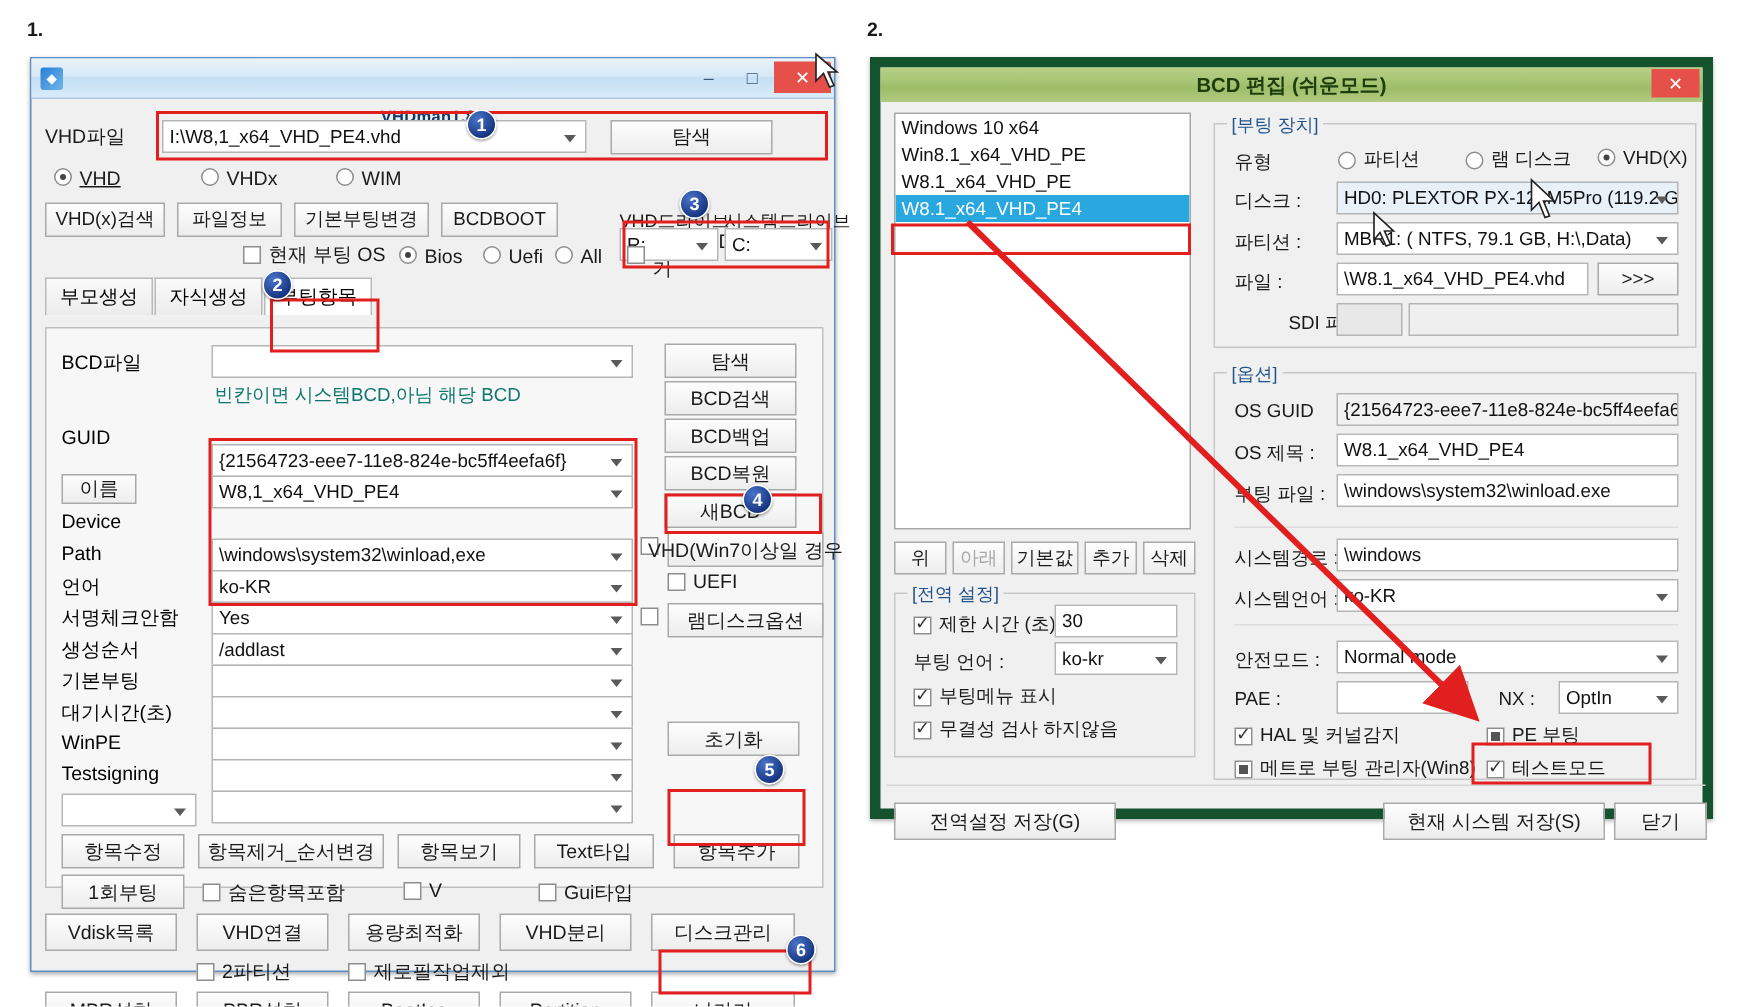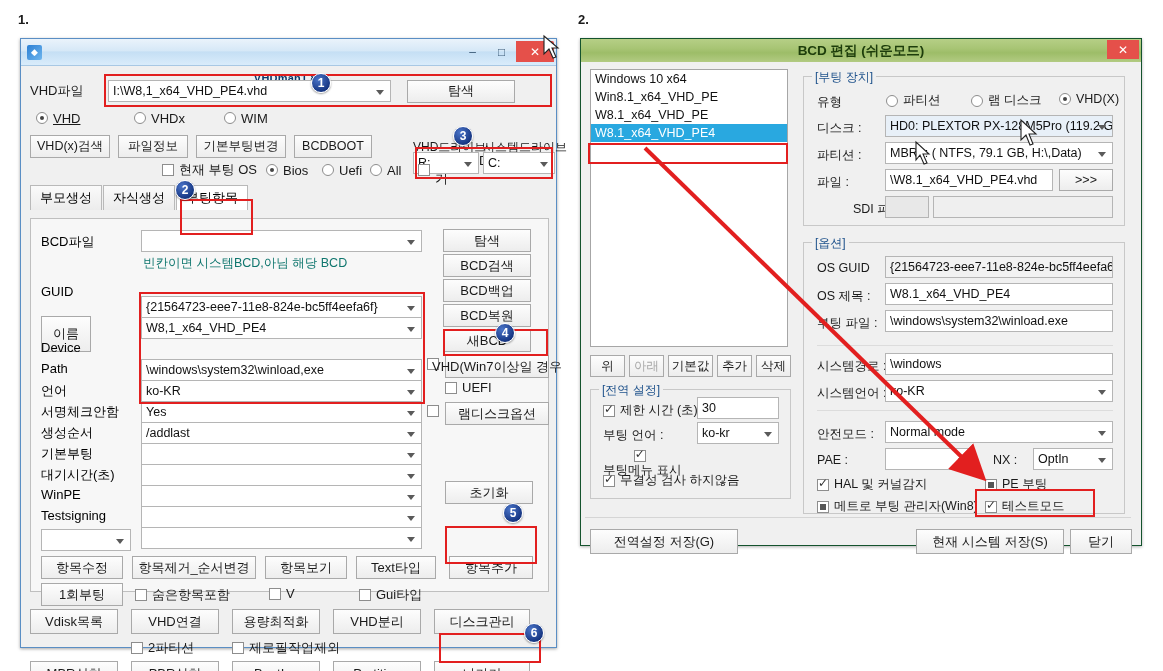--- a/index.html
+++ b/index.html
@@ -141,21 +141,21 @@
 
   .panelbox { border:1px solid #bfbfbf; background:#f5f5f5; }
 
   .grayhint { font-size:12.5px; color:#0f766e; }
 
   
   .win2 {
     position:absolute; left: 580px; top: 38px;
     width: 562px; height: 508px;
     background:#f0f0f0;
-    border:1px solid #14532d;
+    border:7px solid #14532d;
     box-shadow: 0 1px 3px rgba(0,0,0,.3);
   }
   .win2-title {
     height: 23px;
     background: linear-gradient(to bottom,#b6cf86 0%, #a8c575 40%, #9dbd68 60%, #b2cb82 100%);
     position:relative;
   }
   .win2-title .t {
     position:absolute; left:0; right:0; top:3px; text-align:center;
     font-size:13.5px; font-weight:bold; color:#1d3d0b;
@@ -279,21 +279,21 @@
         <div class="combo" style="position:absolute; left:110px; top:11px; width:281px;"></div>
         <div class="grayhint" style="position:absolute; left:112px; top:36px;">빈칸이면 시스템BCD,아님 해당 BCD</div>
 
         <div class="btn" style="position:absolute; left:412px; top:10px; width:88px;">탐색</div>
         <div class="btn" style="position:absolute; left:412px; top:35px; width:88px;">BCD검색</div>
         <div class="btn" style="position:absolute; left:412px; top:60px; width:88px;">BCD백업</div>
         <div class="btn" style="position:absolute; left:412px; top:85px; width:88px;">BCD복원</div>
         <div class="btn" style="position:absolute; left:412px; top:110px; width:88px;">새BCD</div>
 
         <div style="position:absolute; left:10px; top:65px; font-size:13px;">GUID</div>
-        <div class="btn" style="position:absolute; left:10px; top:97px; width:50px; height:36px;">이름</div>
+        <div class="btn" style="position:absolute; left:10px; top:97px; width:50px; height:20px;">이름</div>
         <div style="position:absolute; left:10px; top:121px; font-size:13px;">Device</div>
         <div style="position:absolute; left:10px; top:142px; font-size:13px;">Path</div>
         <div style="position:absolute; left:10px; top:163px; font-size:13px;">언어</div>
         <div style="position:absolute; left:10px; top:184px; font-size:13px;">서명체크안함</div>
         <div style="position:absolute; left:10px; top:205px; font-size:13px;">생성순서</div>
         <div style="position:absolute; left:10px; top:226px; font-size:13px;">기본부팅</div>
         <div style="position:absolute; left:10px; top:247px; font-size:13px;">대기시간(초)</div>
         <div style="position:absolute; left:10px; top:268px; font-size:13px;">WinPE</div>
         <div style="position:absolute; left:10px; top:289px; font-size:13px;">Testsigning</div>
         <div class="combo" style="position:absolute; left:10px; top:310px; width:90px;"></div>
@@ -411,21 +411,21 @@
       <div class="grp" style="left:9px; top:327px; width:201px; height:110px;">
         <div class="grp-title">[전역 설정]</div>
       </div>
       <div class="chk on" style="position:absolute; left:22px; top:340px;">
         <span class="box"></span>
         <span class="f-lbl">제한 시간 (초)</span>
       </div>
       <div class="txtbox" style="position:absolute; left:116px; top:335px; width:82px;">30</div>
       <div class="f-lbl" style="position:absolute; left:22px; top:365px;">부팅 언어 :</div>
       <div class="combo" style="position:absolute; left:116px; top:360px; width:82px;">ko-kr</div>
-      <div class="chk on" style="position:absolute; left:22px; top:388px;flex-direction:column;">
+      <div class="chk on" style="position:absolute; left:22px; top:388px;">
         <span class="box"></span>
         <span class="f-lbl">부팅메뉴 표시</span>
       </div>
       <div class="chk on" style="position:absolute; left:22px; top:410px;">
         <span class="box"></span>
         <span class="f-lbl">무결성 검사 하지않음</span>
       </div>
 
       <div class="grp" style="left:222px; top:14px; width:322px; height:150px;">
         <div class="grp-title">[부팅 장치]</div>

